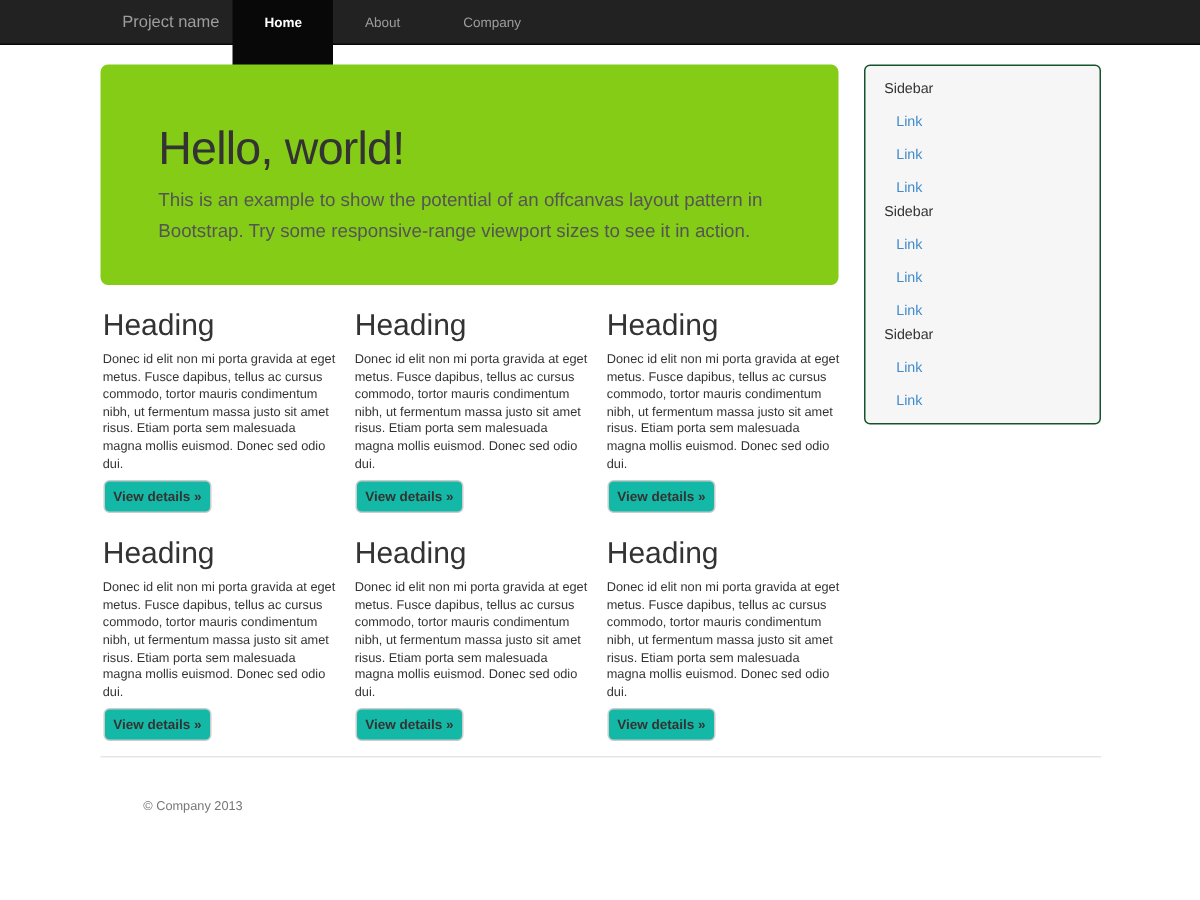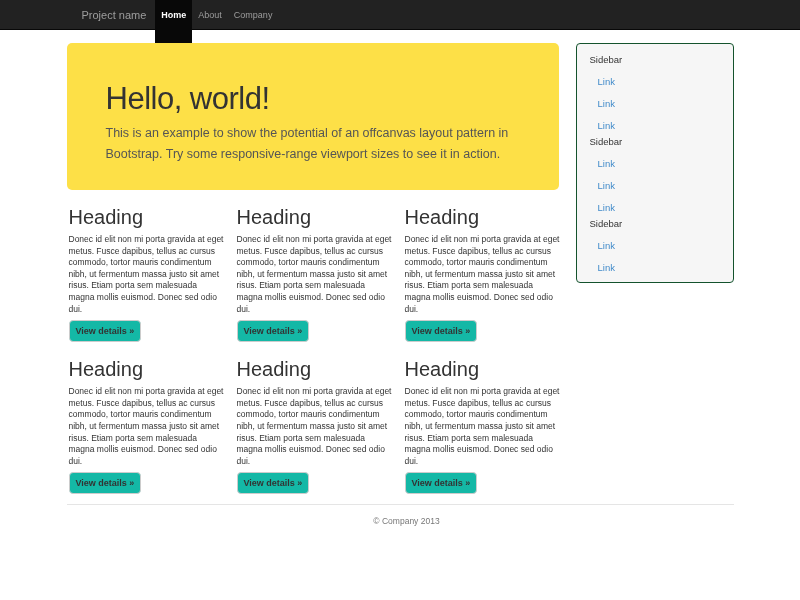--- a/index.html
+++ b/index.html
@@ -23,39 +23,39 @@
   .brand {
     display: block;
     padding: 0 0 0 15px;
     font-size: 11px; line-height: 30px;
     color: #9d9d9d; text-decoration: none;
     white-space: nowrap;
   }
   .nav-links { display: flex; margin-left: 9px; }
   .nav-link {
     display: block;
-    padding: 0 6px;
+    padding: 0 21px;
     font-size: 9px; line-height: 30px;
     color: #9d9d9d; text-decoration: none;
     white-space: nowrap;
   }
   .nav-link.active {
     background: #080808;
     color: #ffffff;
     font-weight: 700;
   }
 
   
   .content { display: flex; gap: 17px; margin-top: 13px; align-items: flex-start; }
   .main { width: 492px; }
 
   
   .jumbotron {
     height: 147px;
-    background: #fde047;
+    background: #84cc16;
     border-radius: 5px;
     padding: 38px 40px 0 39px;
   }
   .jumbotron h1 {
     margin: 0;
     font-size: 31px; line-height: 36px;
     font-weight: 500;
     letter-spacing: -0.5px;
     color: #333333;
   }
@@ -121,24 +121,23 @@
     text-decoration: none;
   }
 
   
   .footer {
     margin-top: 10px;
     border-top: 1px solid #e5e5e5;
     padding: 11px 0 0 13px;
   }
   .footer p {
-    margin: 0;
+    margin: 16px;
     font-size: 8.5px;
     color: #777777;
-    text-align: center;
   }
 </style>
 </head>
 <body>
 
 <nav class="navbar">
   <div class="container nav-inner">
     <a class="brand" href="#">Project name</a>
     <div class="nav-links">
       <a class="nav-link active" href="#">Home</a>

